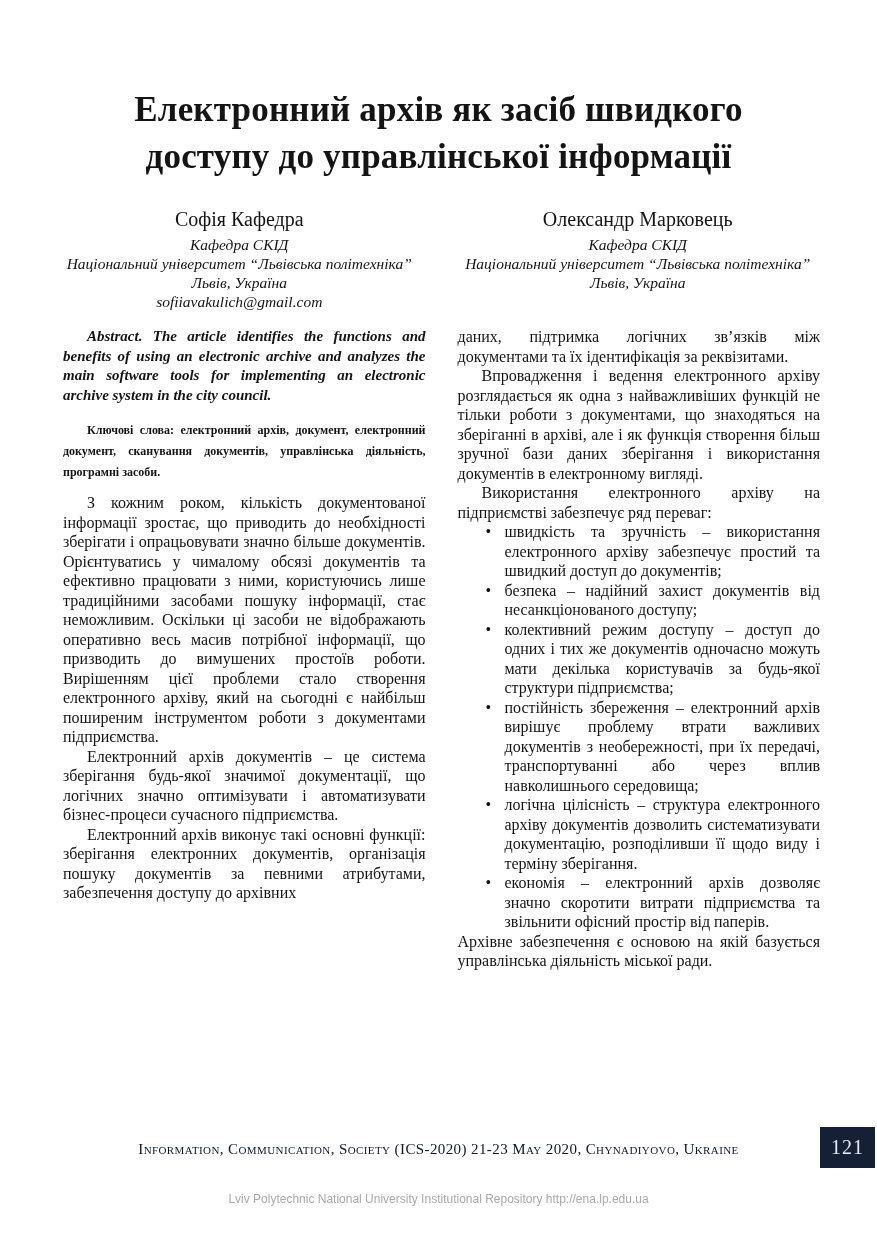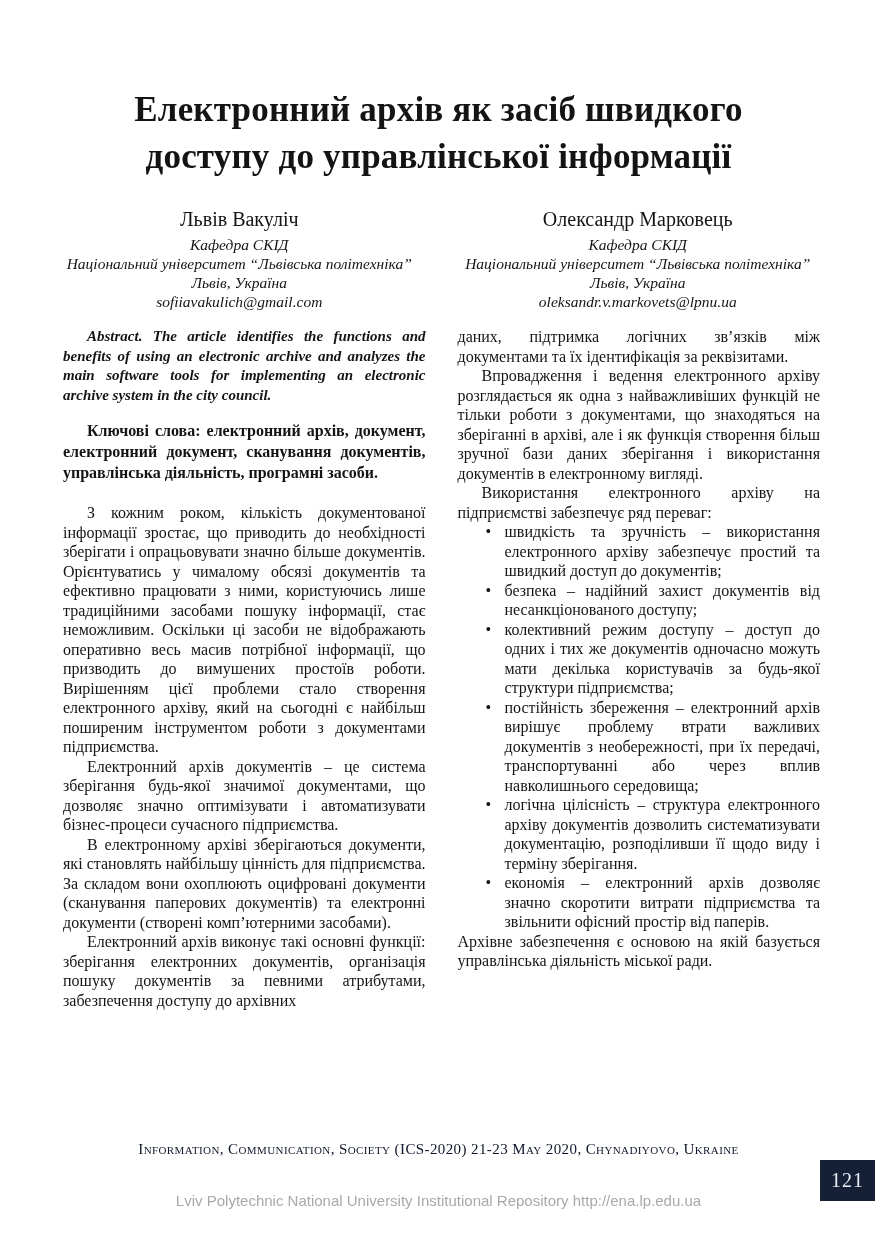--- a/index.html
+++ b/index.html
@@ -56,23 +56,23 @@
   }
   .abstract {
     margin: 0 0 15px 0;
     font-weight: bold;
     font-style: italic;
     font-size: 15px;
     line-height: 19.5px;
     text-indent: 24px;
   }
   .keywords {
-    margin: 0 0 20px 0;
+    margin: 0 0 10px 0;
     font-weight: bold;
-    font-size: 16px;
+    font-size: 12px;
     line-height: 21px;
     text-indent: 24px;
   }
   .bp {
     margin: 0;
   }
   .indent {
     text-indent: 24px;
   }
   ul.benefits {
@@ -98,72 +98,70 @@
     width: 877px;
     text-align: center;
     font-variant: small-caps;
     font-size: 15px;
     letter-spacing: 0.4px;
     color: #0f172a;
   }
   .page-badge {
     position: absolute;
     right: 2px;
-    top: 1160px;
+    top: 1127px;
     width: 55px;
     height: 41px;
     display: flex;
     align-items: center;
     justify-content: center;
     font-size: 20px;
     letter-spacing: 1px;
   }
   .footer-repo {
     position: absolute;
     left: 0;
     top: 1192px;
     width: 877px;
     text-align: center;
     font-family: "Liberation Sans", "DejaVu Sans", sans-serif;
-    font-size: 15px;
+    font-size: 12px;
     color: #a9a9a9;
   }
 </style>
 </head>
 <body>
 
 <div class="sheet">
 
   <h1 class="title">Електронний архів як засіб швидкого доступу до управлінської інформації</h1>
 
   <div class="authors">
     <div class="author">
-      <div class="author-name">Львів Вакуліч</div>
+      <div class="author-name">Софія Кафедра</div>
       <div class="author-line">Кафедра СКІД</div>
       <div class="author-line">Національний університет “Львівська політехніка”</div>
       <div class="author-line">Львів, Україна</div>
       <div class="author-line">sofiiavakulich@gmail.com</div>
     </div>
     <div class="author">
       <div class="author-name">Олександр Марковець</div>
       <div class="author-line">Кафедра СКІД</div>
       <div class="author-line">Національний університет “Львівська політехніка”</div>
       <div class="author-line">Львів, Україна</div>
-      <div class="author-line">oleksandr.v.markovets@lpnu.ua</div>
     </div>
   </div>
 
   <div class="columns">
 
     <div class="col">
       <p class="abstract"><span>Abstract.</span><span> The article identifies the functions and benefits of using an electronic archive and analyzes the main software tools for implementing an electronic archive system in the city council.</span></p>
       <p class="keywords"><span>Ключові слова:</span><span> електронний архів, документ, електронний документ, сканування документів, управлінська діяльність, програмні засоби.</span></p>
       <p class="bp indent">З кожним роком, кількість документованої інформації зростає, що приводить до необхідності зберігати і опрацьовувати значно більше документів. Орієнтуватись у чималому обсязі документів та ефективно працювати з ними, користуючись лише традиційними засобами пошуку інформації, стає неможливим. Оскільки ці засоби не відображають оперативно весь масив потрібної інформації, що призводить до вимушених простоїв роботи. Вирішенням цієї проблеми стало створення електронного архіву, який на сьогодні є найбільш поширеним інструментом роботи з документами підприємства.</p>
-      <p class="bp indent">Електронний архів документів – це система зберігання будь-якої значимої документами, що дозволяє значно оптимізувати і автоматизувати бізнес-процеси сучасного підприємства.</p>
-      <p class="bp indent">В електронному архіві зберігаються документи, які становлять найбільшу цінність для підприємства. За складом вони охоплюють оцифровані документи (сканування паперових документів) та електронні документи (створені комп’ютерними засобами).</p>
+      <p class="bp indent">Електронний архів документів – це система зберігання будь-якої значимої документації, що логічних значно оптимізувати і автоматизувати бізнес-процеси сучасного підприємства.</p>
       <p class="bp indent">Електронний архів виконує такі основні функції: зберігання електронних документів, організація пошуку документів за певними атрибутами, забезпечення доступу до архівних</p>
     </div>
 
     <div class="col">
       <p class="bp">даних, підтримка логічних зв’язків між документами та їх ідентифікація за реквізитами.</p>
       <p class="bp indent">Впровадження і ведення електронного архіву розглядається як одна з найважливіших функцій не тільки роботи з документами, що знаходяться на зберіганні в архіві, але і як функція створення більш зручної бази даних зберігання і використання документів в електронному вигляді.</p>
       <p class="bp indent">Використання електронного архіву на підприємстві забезпечує ряд переваг:</p>
       <ul class="benefits">
         <li>швидкість та зручність – використання електронного архіву забезпечує простий та швидкий доступ до документів;</li>
         <li>безпека – надійний захист документів від несанкціонованого доступу;</li>

